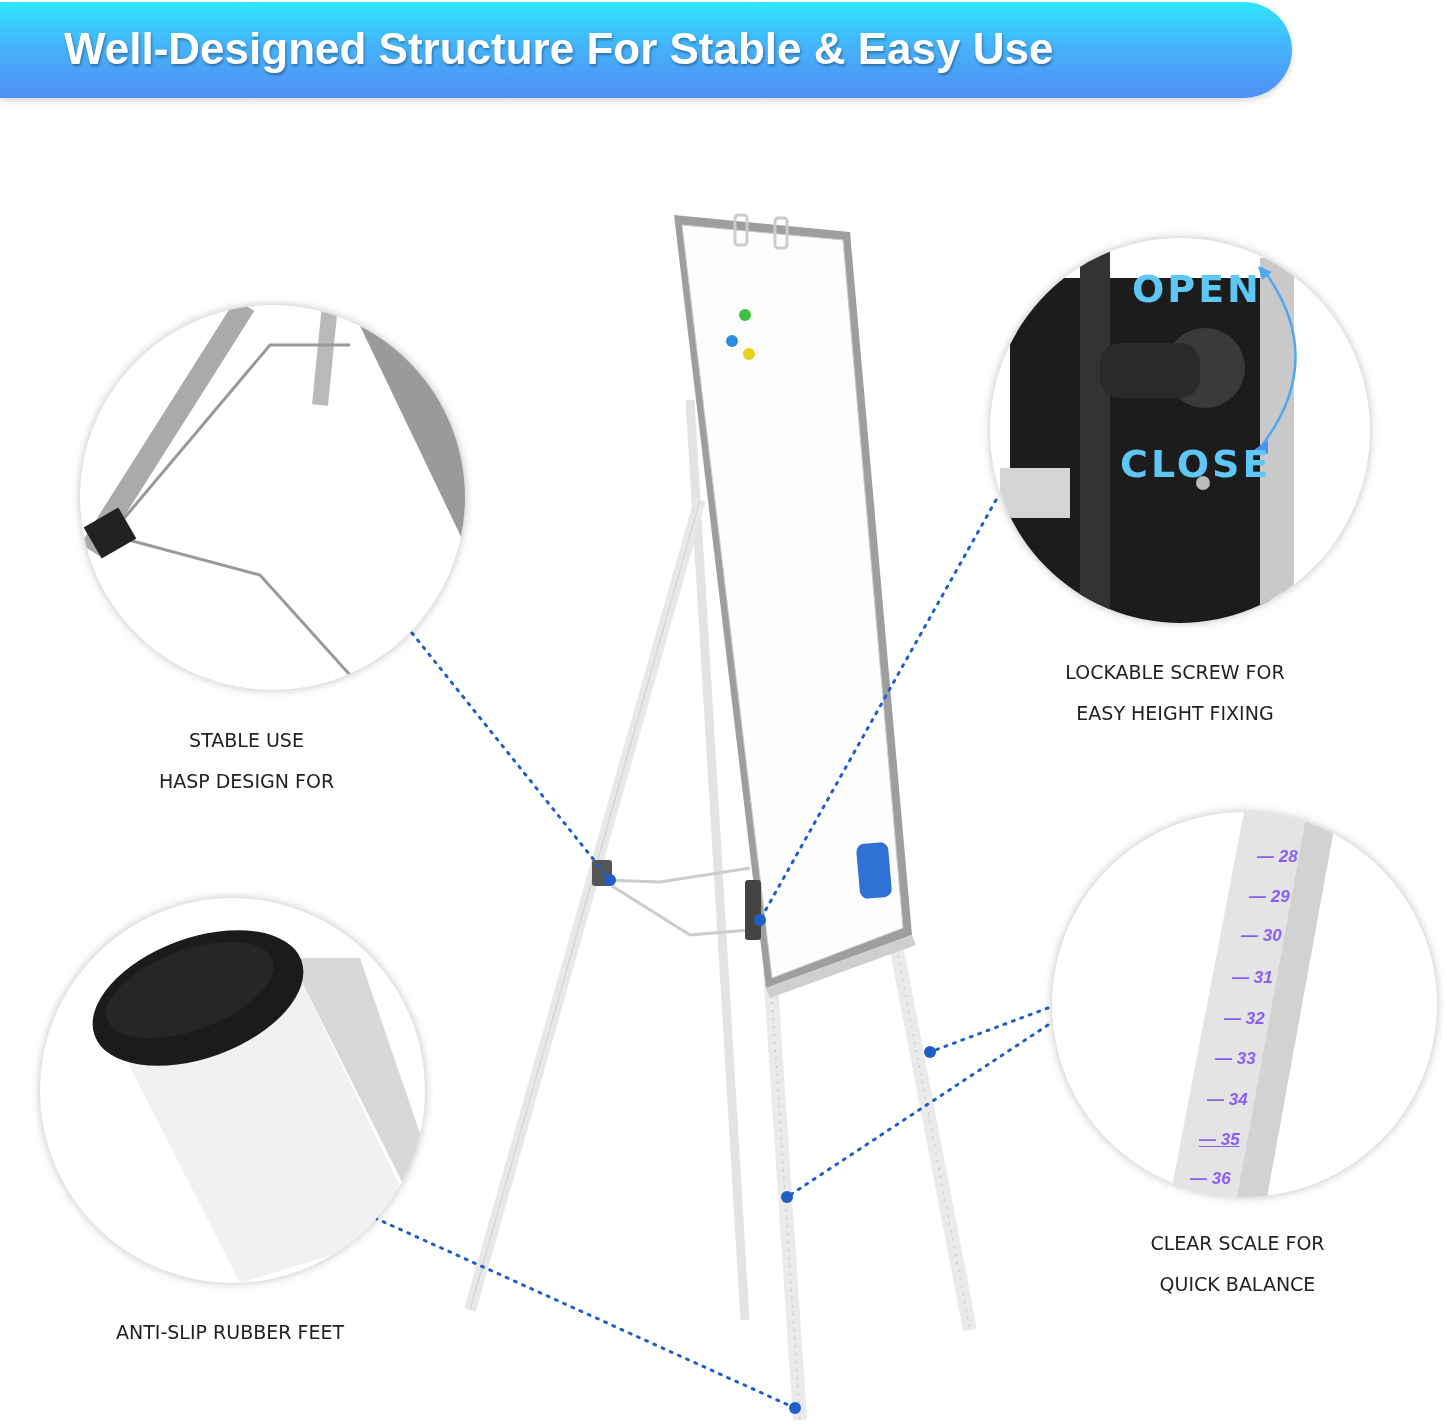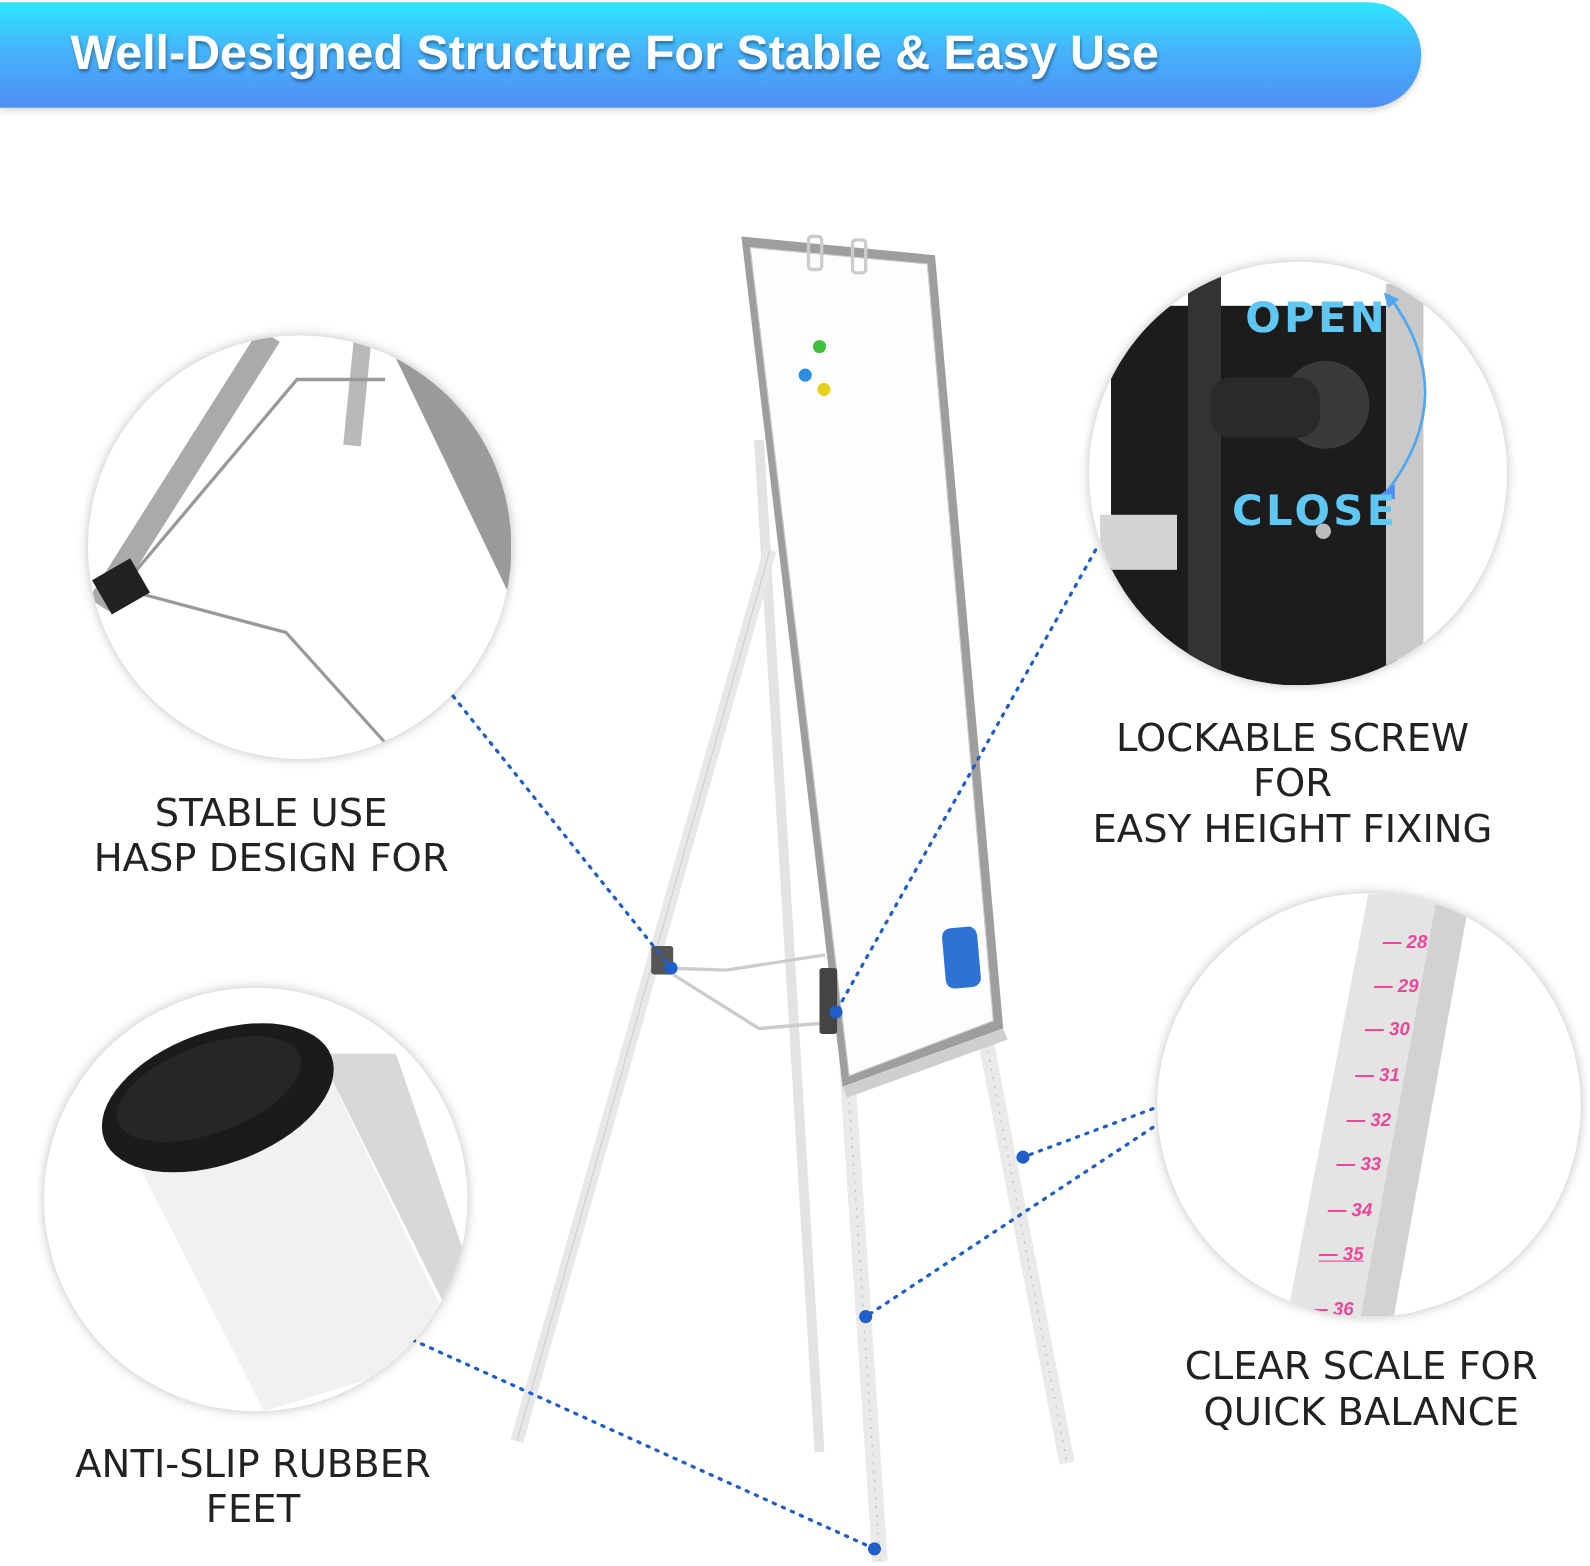--- a/index.html
+++ b/index.html
@@ -2,23 +2,23 @@
 <html><head>
 <meta charset="utf-8">
 <style>
   html,body{margin:0;padding:0;}
   body{width:1445px;height:1424px;background:#fff;position:relative;overflow:hidden;font-family:"Liberation Sans",sans-serif;}
   .banner{position:absolute;left:0;top:2px;width:1278px;height:96px;border-radius:0 48px 48px 0;
     background:linear-gradient(180deg,#2ee6fb 0%,#45b4fb 45%,#4f8ff4 100%);box-shadow:0 3px 6px rgba(0,0,0,.15);padding-left:14px;}
   .banner-title{position:absolute;left:64px;top:22px;color:#fff;font-weight:bold;font-size:44px;letter-spacing:0;
     text-shadow:1px 2px 3px rgba(0,0,0,.35);font-family:"Liberation Sans",sans-serif;}
   .circle{position:absolute;border-radius:50%;background:#fff;box-shadow:0 0 10px rgba(0,0,0,.25);overflow:hidden;}
-  .caption{position:absolute;text-align:center;font-size:35px;color:#222;line-height:41px;font-family:"DejaVu Sans",sans-serif;font-weight:normal;letter-spacing:0;}
+  .caption{position:absolute;text-align:center;font-size:19px;color:#222;line-height:41px;font-family:"DejaVu Sans",sans-serif;font-weight:normal;letter-spacing:0;}
   svg{position:absolute;left:0;top:0;}
-  .tick{position:absolute;font-style:italic;font-weight:bold;font-size:17px;color:#ec4899;}
+  .tick{position:absolute;font-style:italic;font-weight:bold;font-size:17px;color:#8b5cf6;}
   .ov{position:absolute;font-weight:bold;font-size:38px;letter-spacing:3px;color:#5fc7f4;font-family:"DejaVu Sans",sans-serif;margin-top:14px;}
 </style>
 </head>
 <body>
 
 <div class="banner">
   <div class="banner-title">Well-Designed Structure For Stable &amp; Easy Use</div>
 </div>
 
 <svg width="1445" height="1424">
@@ -121,18 +121,18 @@
     <polygon points="255,0 285,0 215,385 185,385" fill="#d2d2d2"></polygon>
   </svg>
   <div class="tick" style="left:205px;top:35px;">— <span>28</span></div>
   <div class="tick" style="left:197px;top:75px;">— <span>29</span></div>
   <div class="tick" style="left:189px;top:114px;">— <span>30</span></div>
   <div class="tick" style="left:180px;top:156px;">— <span>31</span></div>
   <div class="tick" style="left:172px;top:197px;">— <span>32</span></div>
   <div class="tick" style="left:163px;top:237px;">— <span>33</span></div>
   <div class="tick" style="left:155px;top:278px;">— <span>34</span></div>
   <div class="tick" style="left:147px;top:318px;text-decoration:underline;">— <span>35</span></div>
-  <div class="tick" style="left:138px;top:368px;">— <span>36</span></div>
+  <div class="tick" style="left:138px;top:357px;">— <span>36</span></div>
 </div>
 <div class="caption" style="left:1055px;top:1223px;width:365px;">
   <div>CLEAR SCALE FOR</div>
   <div>QUICK BALANCE</div>
 </div>
 
 </body></html>

